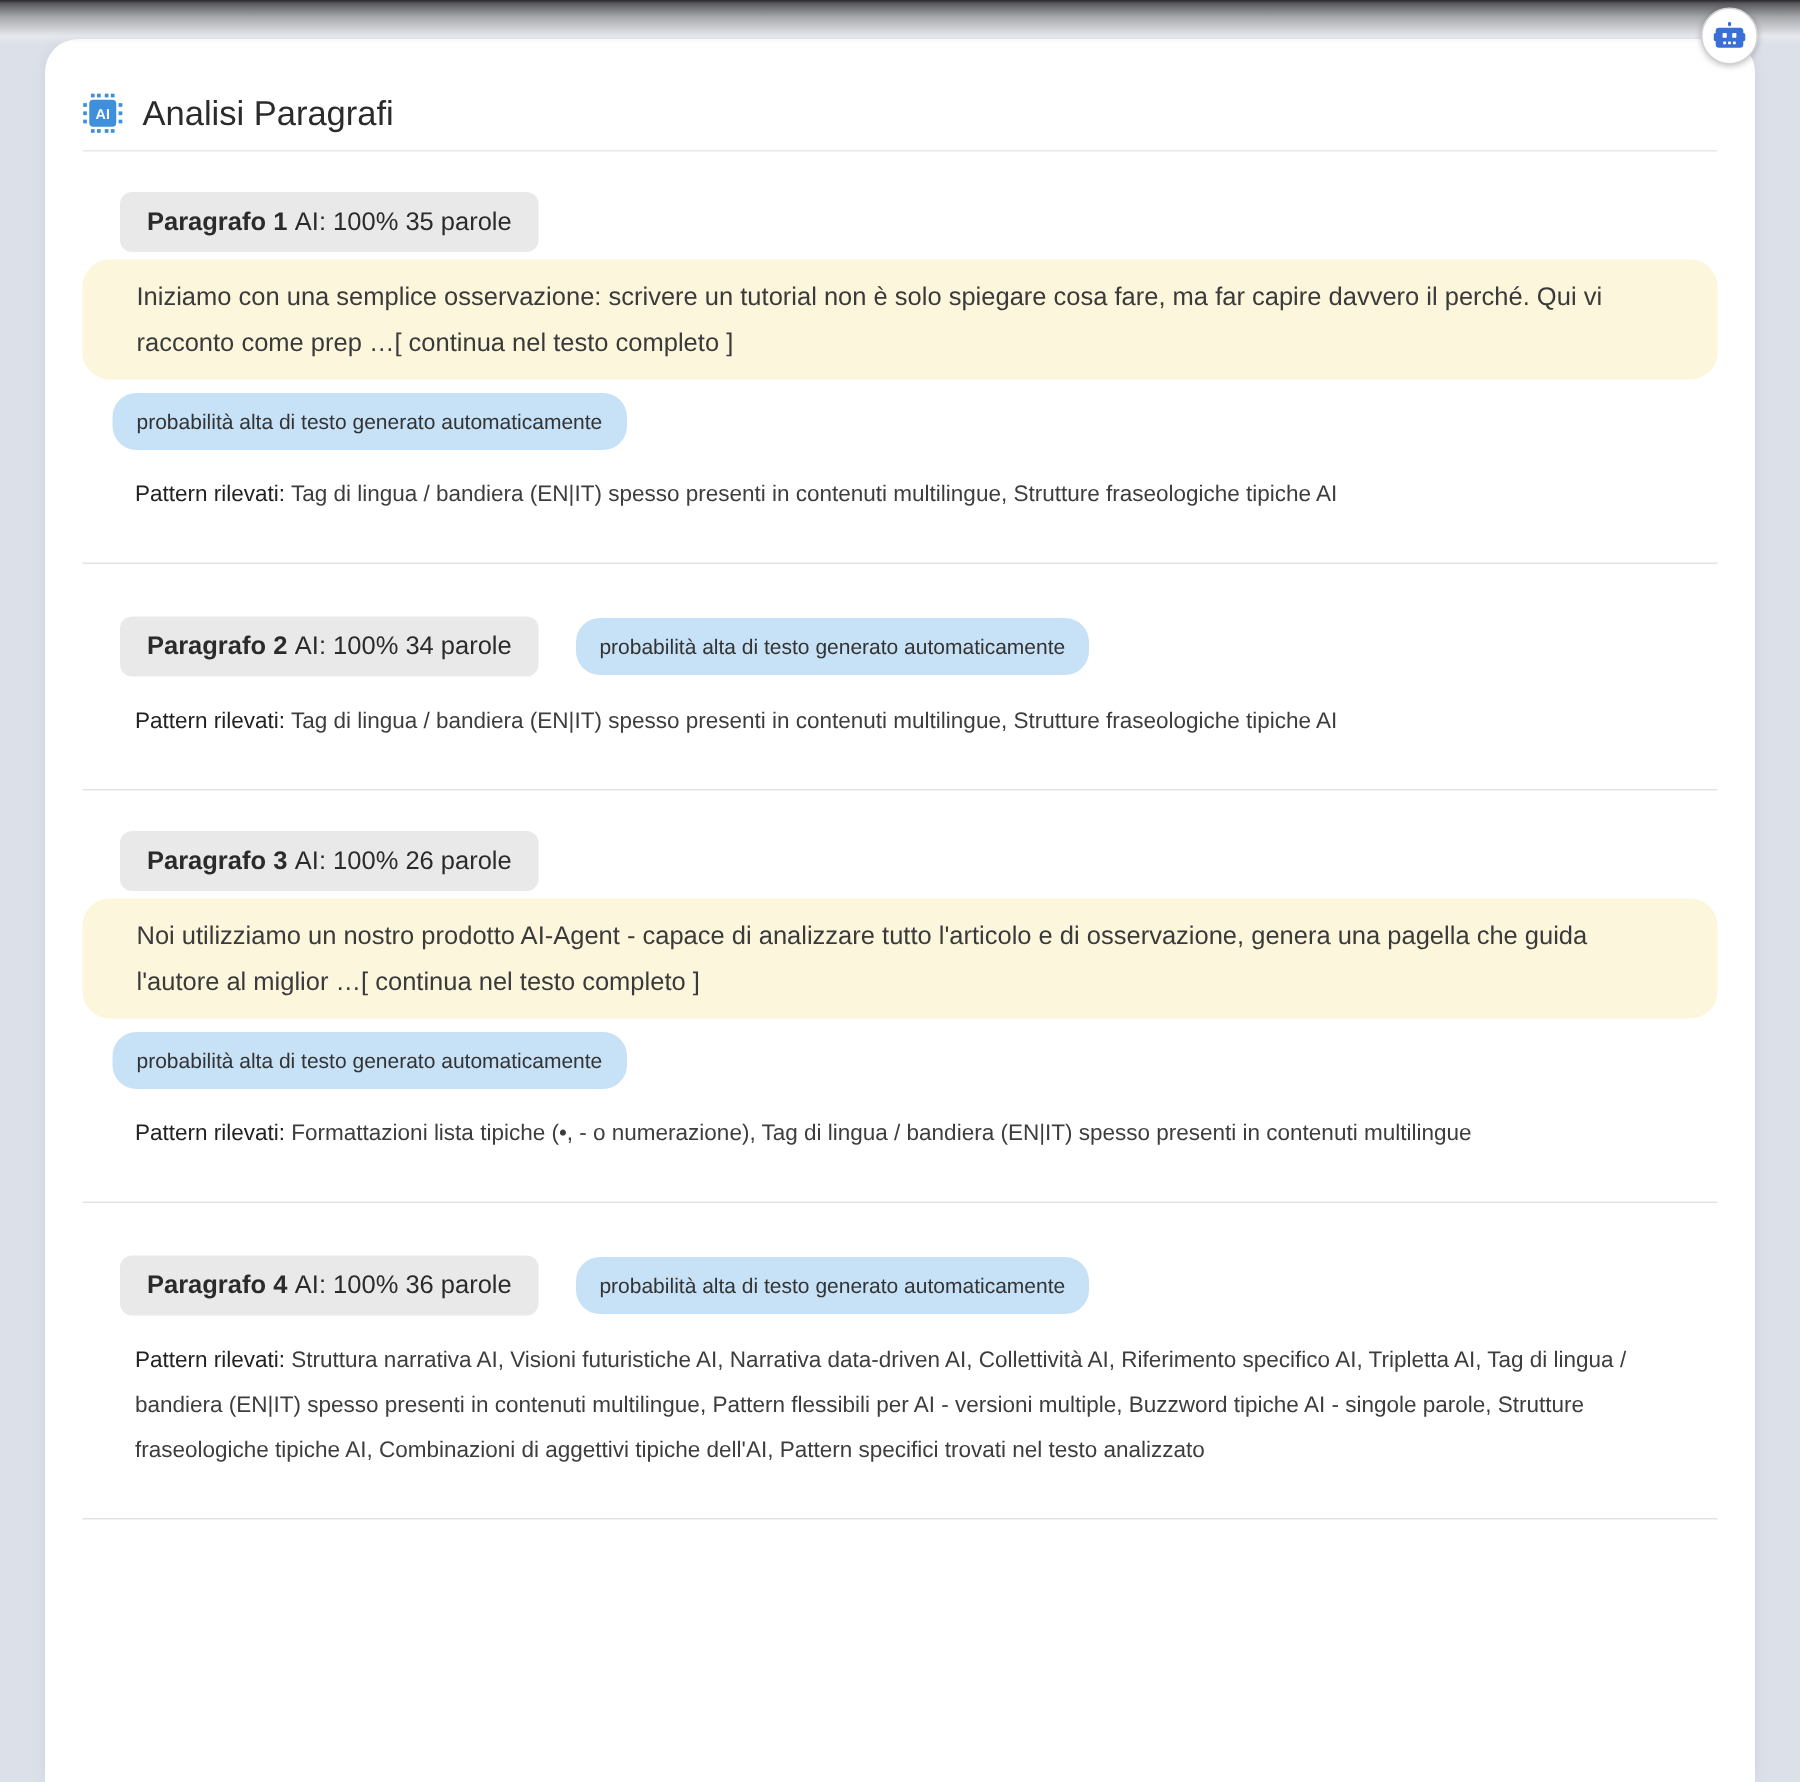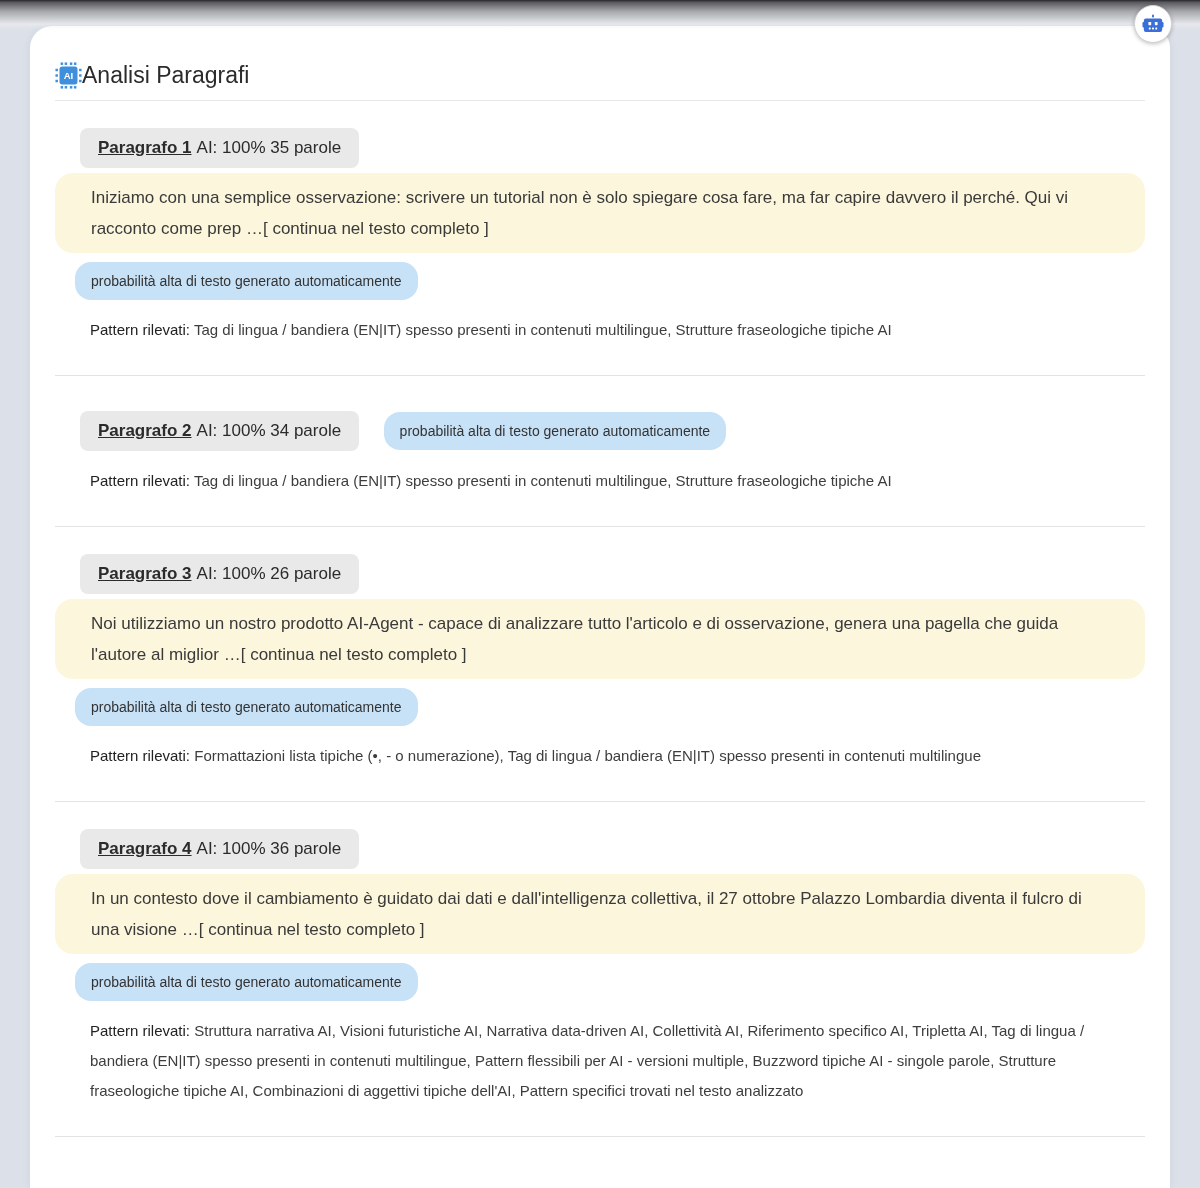--- a/index.html
+++ b/index.html
@@ -21,35 +21,35 @@
     display: flex; align-items: center; justify-content: center;
     box-shadow: 0 1px 4px rgba(0,0,0,0.25); cursor: pointer; z-index: 5;
   }
   .card {
     position: absolute; left: 30px; top: 26px; width: 1140px; height: 1162px;
     background: #ffffff; border-radius: 22px 22px 0 0;
     padding: 0 25px; z-index: 2;
     box-shadow: 0 0 10px rgba(0,0,0,0.06);
   }
   .card-header {
-    display: flex; align-items: center; gap: 0;
+    display: flex; align-items: center; gap: 13px;
     margin-top: 34px; padding-bottom: 10px;
     border-bottom: 1px solid #e7e7e9;
   }
   .ai-chip { width: 27px; height: 27px; flex: 0 0 auto; }
   .page-title {
     font-size: 23px; font-weight: 400; color: #2b2b2b; line-height: 30px; text-align: center;
   }
   .section { padding-top: 27px; padding-bottom: 30px; border-bottom: 1px solid #e3e3e5; }
   .chip {
     display: inline-block; margin-left: 25px;
     background: #e9e9e9; border-radius: 8px;
     padding: 10px 18px; font-size: 17px; color: #2b2b2b;
   }
-  .chip .chip-title { font-weight: 700; text-decoration: underline; }
+  .chip .chip-title { font-weight: 700; }
   .chip .chip-meta { margin-left: 5px; font-weight: 400; }
   .excerpt {
     margin-top: 5px;
     background: #fcf6dc; border-radius: 18px;
     padding: 9px 36px; font-size: 17px; color: #3a3a3a; line-height: 31px;
   }
   .badge {
     display: inline-block; margin-top: 9px; margin-left: 20px;
     background: #c7e1f7; border-radius: 16px;
     padding: 11px 16px; font-size: 14px; color: #333333;
@@ -146,21 +146,20 @@
     <div class="patterns">
       <span class="patterns-label">Pattern rilevati:</span> 
       <span>Formattazioni lista tipiche (•, - o numerazione), Tag di lingua / bandiera (EN|IT) spesso presenti in contenuti multilingue</span>
     </div>
   </div>
 
   <div class="section">
     <div class="chip">
       <span class="chip-title">Paragrafo 4</span><span class="chip-meta">AI: 100% 36 parole</span>
     </div>
-    <div class="excerpt">In un contesto dove il cambiamento è guidato dai dati e dall'intelligenza collettiva, il 27 ottobre Palazzo Lombardia diventa il fulcro di una visione …[ continua nel testo completo ]</div>
     <div class="badge">probabilità alta di testo generato automaticamente</div>
     <div class="patterns">
       <span class="patterns-label">Pattern rilevati:</span> 
       <span>Struttura narrativa AI, Visioni futuristiche AI, Narrativa data-driven AI, Collettività AI, Riferimento specifico AI, Tripletta AI, Tag di lingua / bandiera (EN|IT) spesso presenti in contenuti multilingue, Pattern flessibili per AI - versioni multiple, Buzzword tipiche AI - singole parole, Strutture fraseologiche tipiche AI, Combinazioni di aggettivi tipiche dell'AI, Pattern specifici trovati nel testo analizzato</span>
     </div>
   </div>
 </div>
 
 </div>
 

